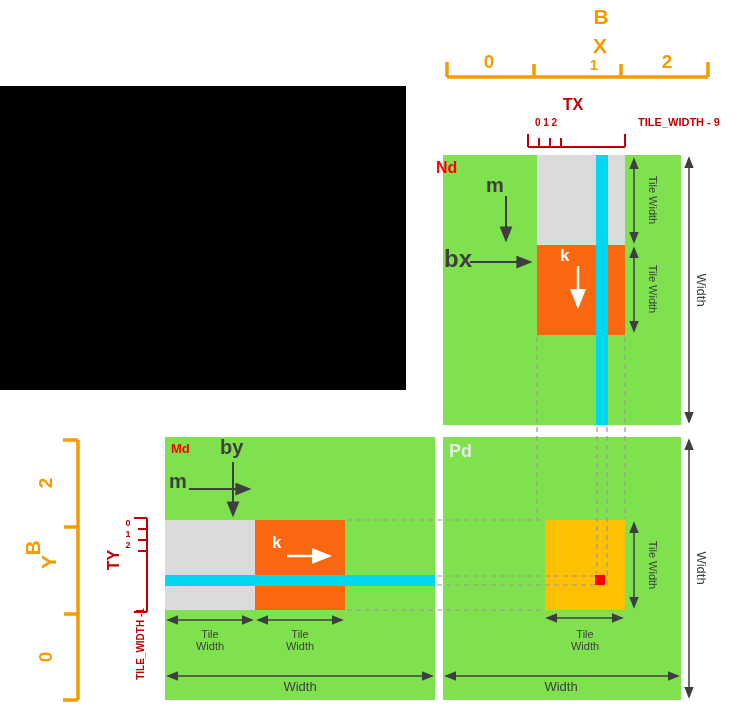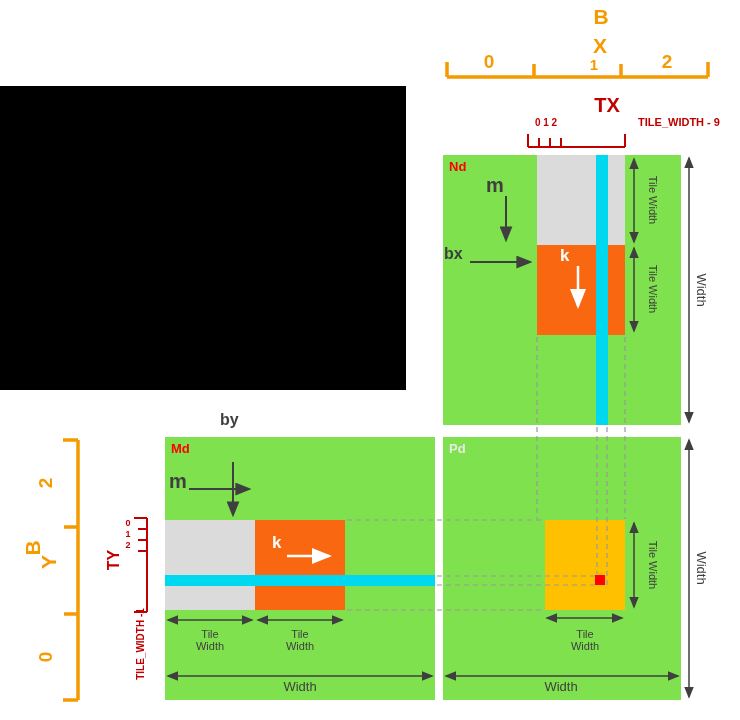--- a/index.html
+++ b/index.html
@@ -97,50 +97,50 @@
       <line x1="446" y1="676" x2="678" y2="676" marker-start="url(#mDarkRev)" marker-end="url(#mDark)"></line>
     </g>
   </svg>
 
   <div class="lbl ctr b orange" style="left:601px;top:17px;font-size:21px">B</div>
   <div class="lbl ctr b orange" style="left:600px;top:46px;font-size:21px">X</div>
   <div class="lbl ctr b orange" style="left:489px;top:62px;font-size:19px">0</div>
   <div class="lbl ctr b orange" style="left:594px;top:65px;font-size:15px">1</div>
   <div class="lbl ctr b orange" style="left:667px;top:62px;font-size:19px">2</div>
 
-  <div class="lbl ctr b red" style="left:607px;top:105px;font-size:20px">TX</div>
+  <div class="lbl ctr b red" style="left:573px;top:105px;font-size:16px">TX</div>
   <div class="lbl ctr b red" style="left:546px;top:123px;font-size:10px">0 1 2</div>
   <div class="lbl ctr b red" style="left:679px;top:123px;font-size:11px">TILE_WIDTH - 9</div>
 
   <div class="lbl rotm90 b orange" style="left:33px;top:548px;font-size:21px">B</div>
   <div class="lbl rotm90 b orange" style="left:49px;top:562px;font-size:21px">Y</div>
   <div class="lbl rotm90 b orange" style="left:46px;top:483px;font-size:19px">2</div>
   <div class="lbl rotm90 b orange" style="left:46px;top:657px;font-size:19px">0</div>
 
   <div class="lbl rotm90 b red" style="left:114px;top:560px;font-size:16px">TY</div>
   <div class="lbl ctr b red" style="left:128px;top:524px;font-size:9px">0</div>
   <div class="lbl ctr b red" style="left:128px;top:535px;font-size:9px">1</div>
   <div class="lbl ctr b red" style="left:128px;top:546px;font-size:9px">2</div>
   <div class="lbl rotm90 b red" style="left:141px;top:644px;font-size:10px">TILE_WIDTH -1</div>
 
-  <div class="lbl b brightred" style="left:449px;top:160px;font-size:13px">Nd</div>
+  <div class="lbl b brightred" style="left:436px;top:160px;font-size:16px">Nd</div>
   <div class="lbl b" style="left:486px;top:175px;font-size:20px">m</div>
-  <div class="lbl b" style="left:444px;top:246px;font-size:16px">bx</div>
+  <div class="lbl b" style="left:444px;top:246px;font-size:24px">bx</div>
   <div class="lbl b white" style="left:560px;top:247px;font-size:17px">k</div>
   <div class="lbl rot90" style="left:652px;top:200px;font-size:11px">Tile Width</div>
   <div class="lbl rot90" style="left:652px;top:289px;font-size:11px">Tile Width</div>
   <div class="lbl rot90" style="left:701px;top:290px;font-size:13px">Width</div>
 
   <div class="lbl b brightred" style="left:171px;top:442px;font-size:13px">Md</div>
-  <div class="lbl b" style="left:220px;top:412px;font-size:16px">by</div>
+  <div class="lbl b" style="left:220px;top:437px;font-size:20px">by</div>
   <div class="lbl b" style="left:169px;top:471px;font-size:20px">m</div>
   <div class="lbl b white" style="left:272px;top:534px;font-size:17px">k</div>
   <div class="lbl ctr wrap" style="left:210px;top:640px;font-size:11px">Tile Width</div>
   <div class="lbl ctr wrap" style="left:300px;top:640px;font-size:11px">Tile Width</div>
   <div class="lbl ctr" style="left:300px;top:687px;font-size:13px">Width</div>
 
-  <div class="lbl b pdgray" style="left:449px;top:442px;font-size:13px">Pd</div>
+  <div class="lbl b pdgray" style="left:449px;top:442px;font-size:18px">Pd</div>
   <div class="lbl rot90" style="left:652px;top:565px;font-size:11px">Tile Width</div>
   <div class="lbl rot90" style="left:701px;top:568px;font-size:13px">Width</div>
   <div class="lbl ctr wrap" style="left:585px;top:640px;font-size:11px">Tile Width</div>
   <div class="lbl ctr" style="left:561px;top:687px;font-size:13px">Width</div>
 
 </div>
 
 </body></html>

